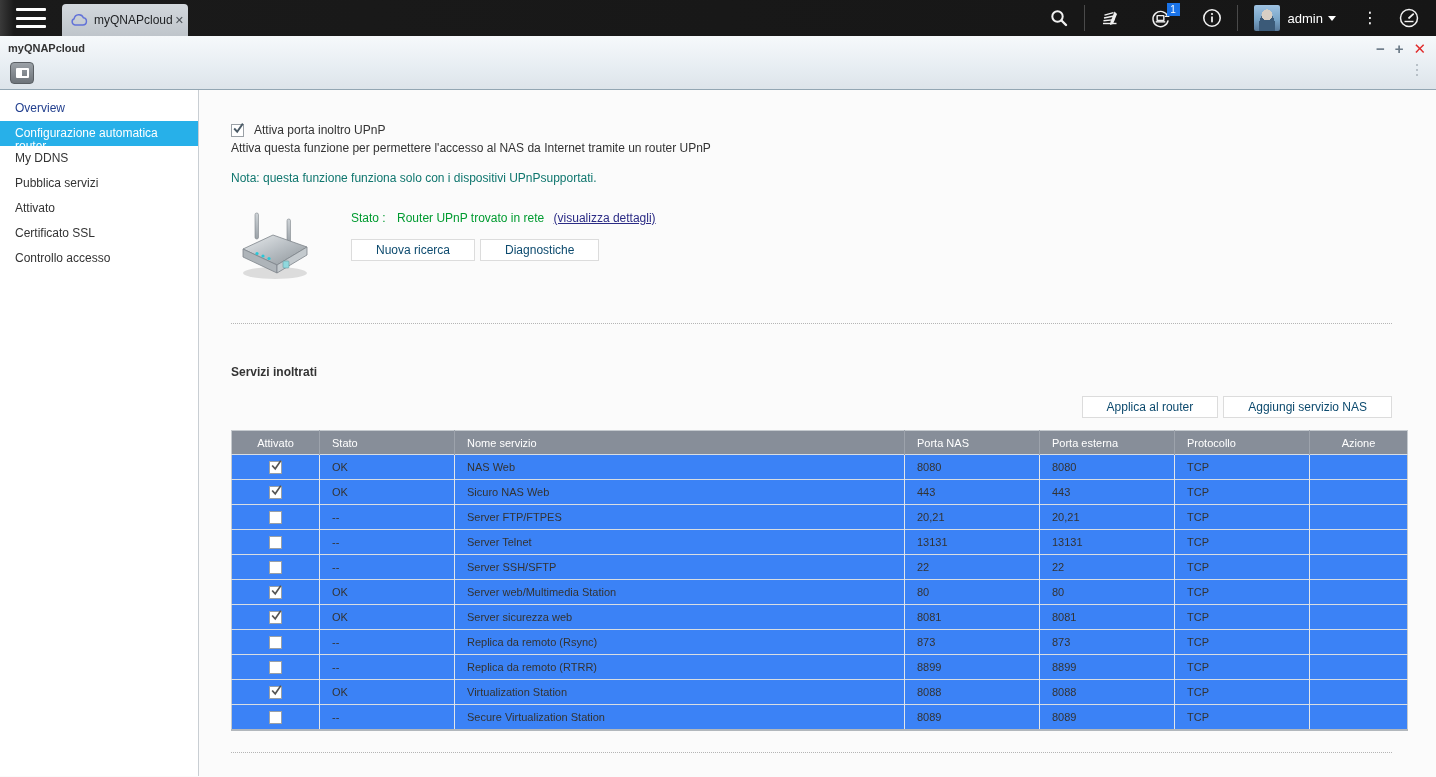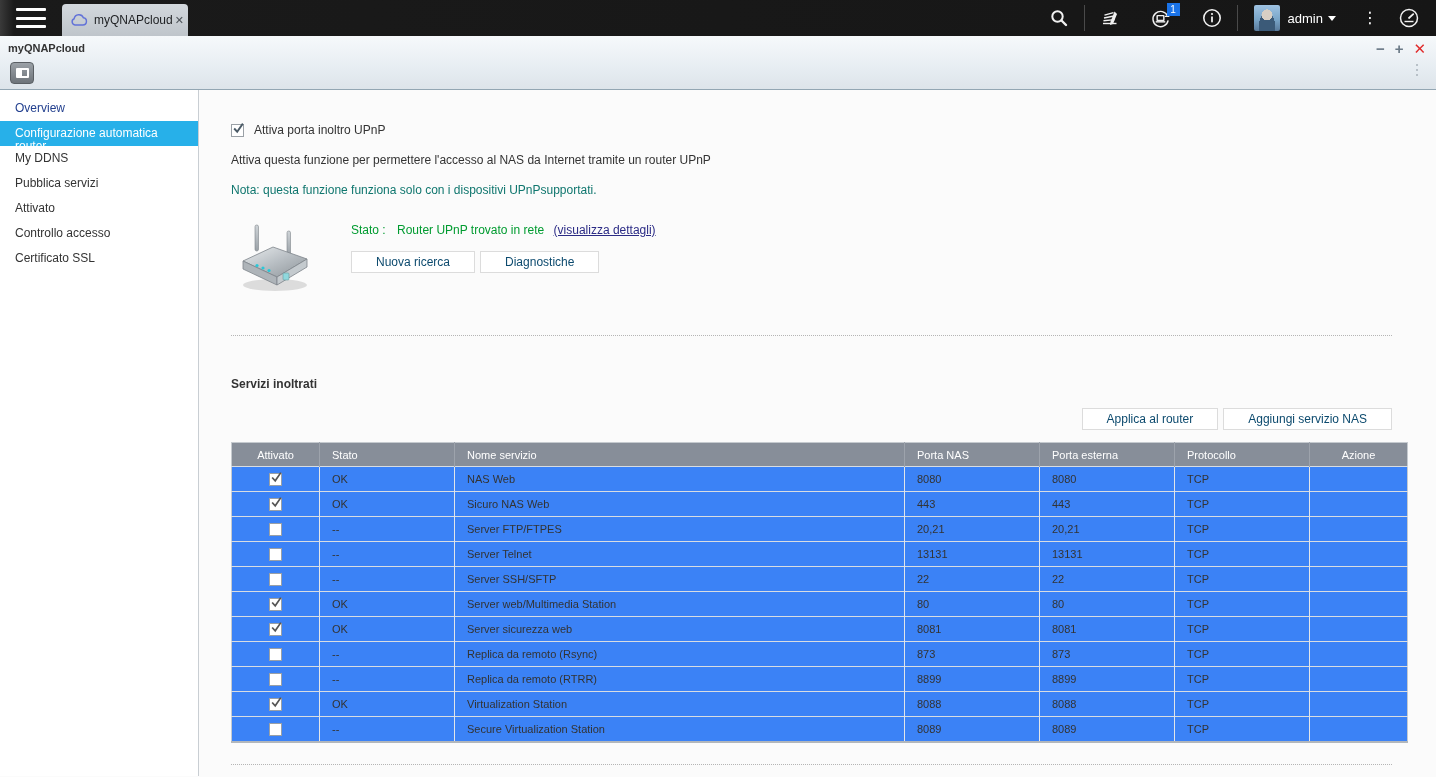--- a/index.html
+++ b/index.html
@@ -46,21 +46,21 @@
   .side-item.first { color:#23408f; }
   .side-item.selected { background:#27b0e9; color:#fff; }
 
   .main { flex:1; background:#fbfbfb; padding:0 44px 0 32px; overflow:hidden; }
 
   .upnp-row { margin-top:33px; display:flex; align-items:center; gap:10px; }
   .cb { display:inline-block; width:13px; height:13px; border:1px solid #9aa0a6; background:#fff; position:relative; flex:none; cursor:pointer; }
   .cb svg { position:absolute; top:-3px; left:0; }
   .upnp-label { font-size:12px; }
 
-  .desc { font-size:12px; margin-top:16px; }
+  .desc { font-size:12px; margin-top:4px; }
   .note { font-size:12px; margin-top:16px; color:#0f766e; }
 
   .router-block { margin-top:22px; display:flex; }
   .router-img { margin-left:4px; width:80px; }
   .router-right { margin-left:36px; padding-top:4px; }
   .status-line { font-size:12px; }
   .status-green { color:#009b30; }
   .details-link { color:#2b2b85; text-decoration:underline; margin-left:6px; cursor:pointer; }
   .btn-row { margin-top:14px; display:flex; gap:5px; }
   .btn { height:22px; background:#fff; border:1px solid #dcdcdc; font-size:12px; color:#0c4a6e; padding:0 24px; font-family:inherit; cursor:pointer; display:inline-flex; align-items:center; justify-content:center; min-width:115px; }
@@ -168,22 +168,22 @@
     </div>
 </div>
 
 <div class="content">
   <div class="sidebar">
       <div class="side-item first">Overview</div>
       <div class="side-item selected">Configurazione automatica router</div>
       <div class="side-item">My DDNS</div>
       <div class="side-item">Pubblica servizi</div>
       <div class="side-item">Attivato</div>
+      <div class="side-item">Certificato SSL</div>
       <div class="side-item">Controllo accesso</div>
-      <div class="side-item">Certificato SSL</div>
     </div>
 
   <div class="main">
     <div class="upnp-row">
       <span class="cb">
         <svg width="13" height="13" viewBox="0 0 12 12">
             <path d="M2 6 L4.8 9 L10 1.5" stroke="#4a5a66" stroke-width="1.7" fill="none"></path>
           </svg>
       </span>
       <span class="upnp-label">Attiva porta inoltro UPnP</span>

